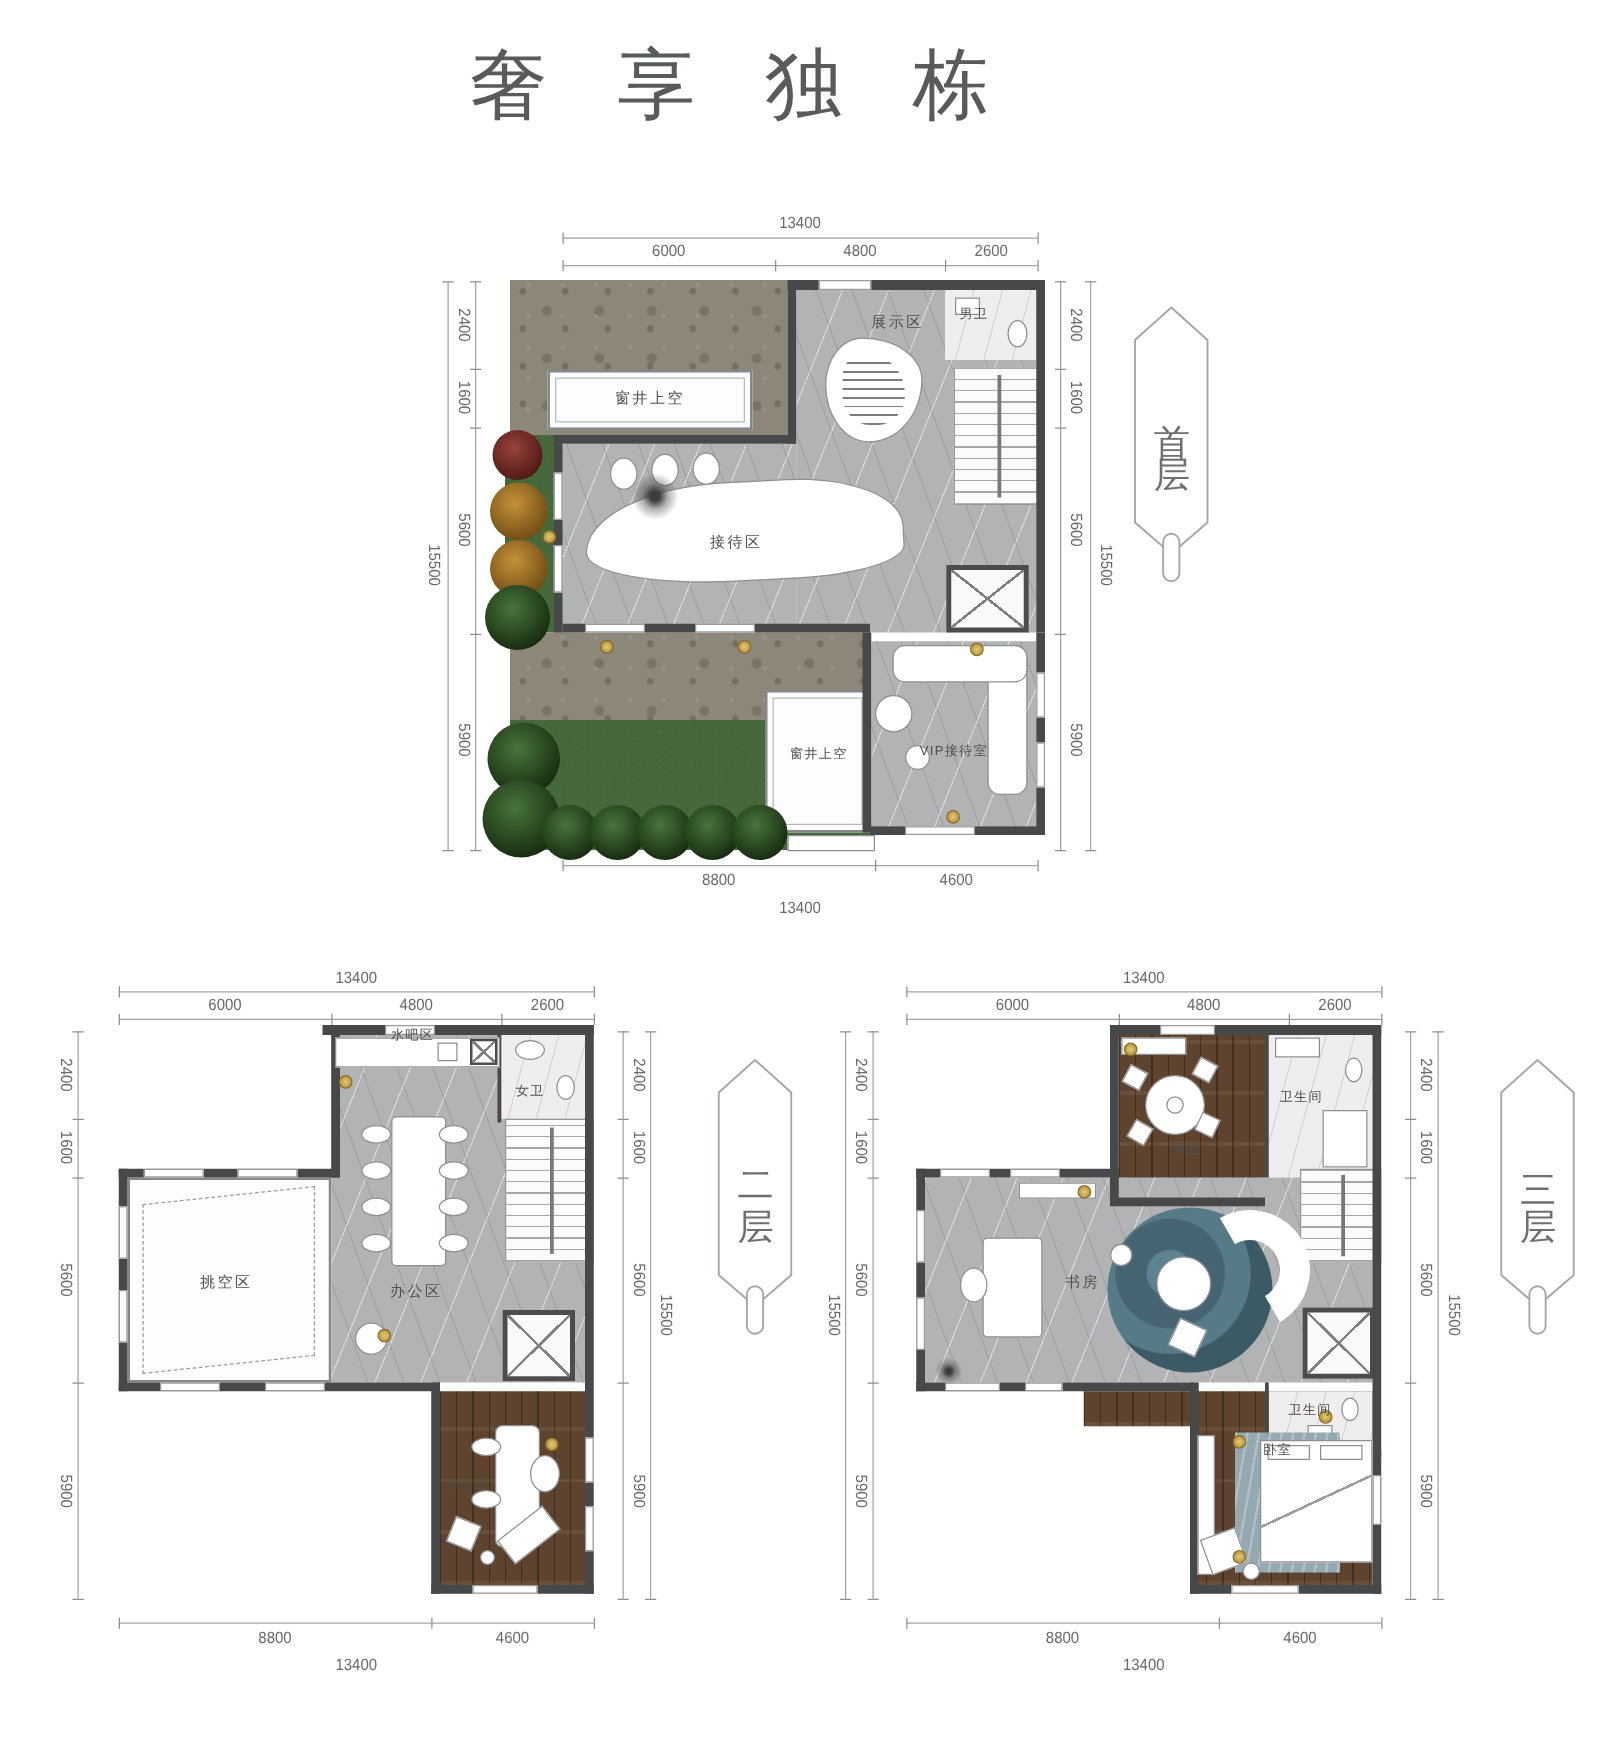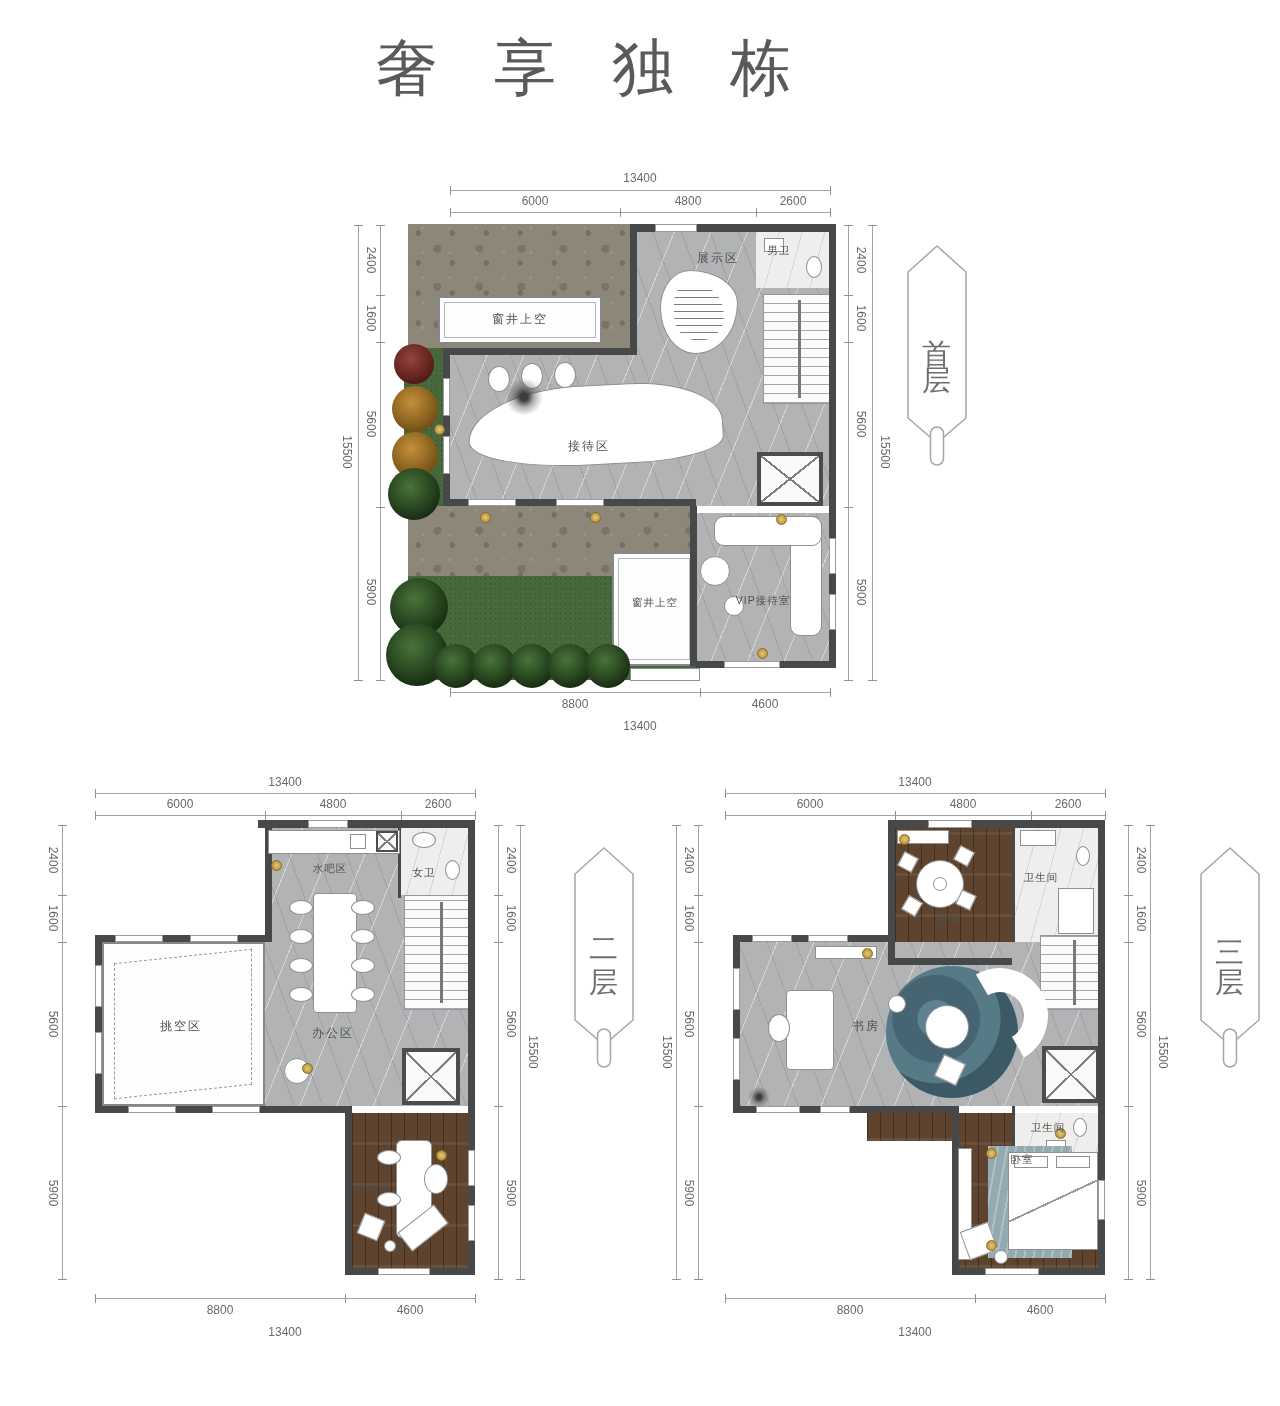--- a/index.html
+++ b/index.html
@@ -208,21 +208,21 @@
 
   <div class="gm" style="left:480px;top:512px"></div>
   <div class="gm" style="left:590px;top:512px"></div>
   <div class="gm" style="left:434px;top:424px"></div>
   <div class="gm" style="left:776px;top:514px"></div>
   <div class="gm" style="left:757px;top:648px"></div>
 
   <div class="rlab" style="left:718px;top:258px">展示区</div>
   <div class="rlab small" style="left:779px;top:251px">男卫</div>
   <div class="rlab" style="left:520px;top:319px">窗井上空</div>
-  <div class="rlab" style="left:589px;top:446px">接待区</div>
+  <div class="rlab" style="left:589px;top:434px">接待区</div>
   <div class="rlab small" style="left:655px;top:603px">窗井上空</div>
   <div class="rlab small" style="left:763px;top:601px">VIP接待室</div>
 
   <div class="banner" style="left:905px;top:243px">
     <svg width="64" height="225" viewBox="0 0 64 225">
       <path d="M32 3 L61 29 L61 175 L32 200 L3 175 L3 29 Z" fill="#ffffff" stroke="#a5a6a8" stroke-width="1.5"></path>
       <rect x="25.5" y="184" width="13" height="38" rx="6.5" fill="#ffffff" stroke="#a5a6a8" stroke-width="1.5"></rect>
     </svg>
     <div class="banner-label">首层</div>
   </div>
@@ -334,21 +334,21 @@
   <div class="furn circ" style="left:424px;top:1164px;width:24px;height:30px"></div>
   <div class="furn circ" style="left:377px;top:1150px;width:24px;height:15px"></div>
   <div class="furn circ" style="left:377px;top:1192px;width:24px;height:15px"></div>
   <div class="furn" style="left:360px;top:1216px;width:22px;height:22px;transform:rotate(22deg)"></div>
   <div class="furn circ" style="left:384px;top:1240px;width:12px;height:12px"></div>
 
   <div class="gm" style="left:271px;top:860px"></div>
   <div class="gm" style="left:302px;top:1063px"></div>
   <div class="gm" style="left:436px;top:1150px"></div>
 
-  <div class="rlab small" style="left:330px;top:869px">水吧区</div>
+  <div class="rlab small" style="left:330px;top:828px">水吧区</div>
   <div class="rlab small" style="left:424px;top:873px">女卫</div>
   <div class="rlab" style="left:181px;top:1026px">挑空区</div>
   <div class="rlab" style="left:333px;top:1033px">办公区</div>
   <div class="rlab small" style="left:374px;top:1187px">办公室</div>
 
   <div class="banner" style="left:572px;top:845px">
     <svg width="64" height="225" viewBox="0 0 64 225">
       <path d="M32 3 L61 29 L61 175 L32 200 L3 175 L3 29 Z" fill="#ffffff" stroke="#a5a6a8" stroke-width="1.5"></path>
       <rect x="25.5" y="184" width="13" height="38" rx="6.5" fill="#ffffff" stroke="#a5a6a8" stroke-width="1.5"></rect>
     </svg>

